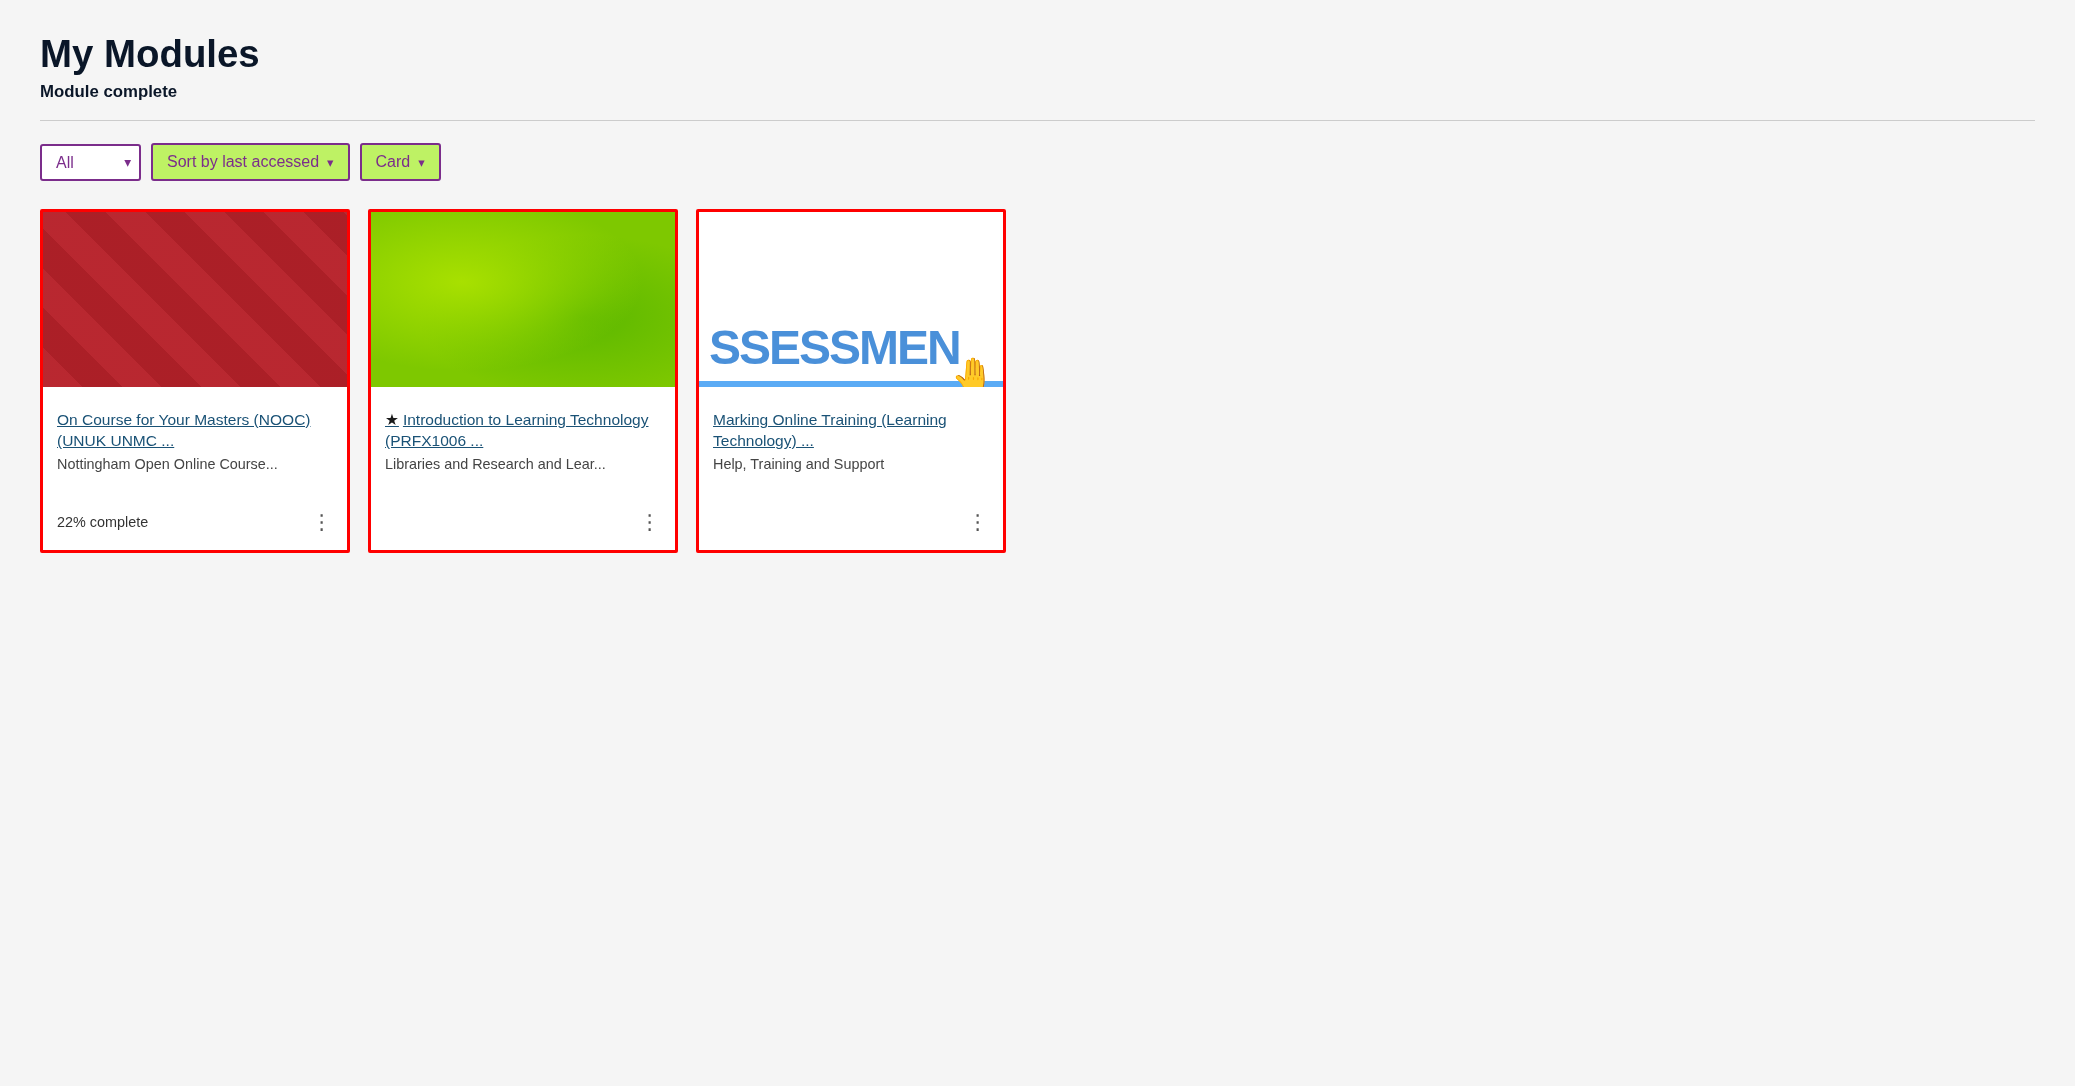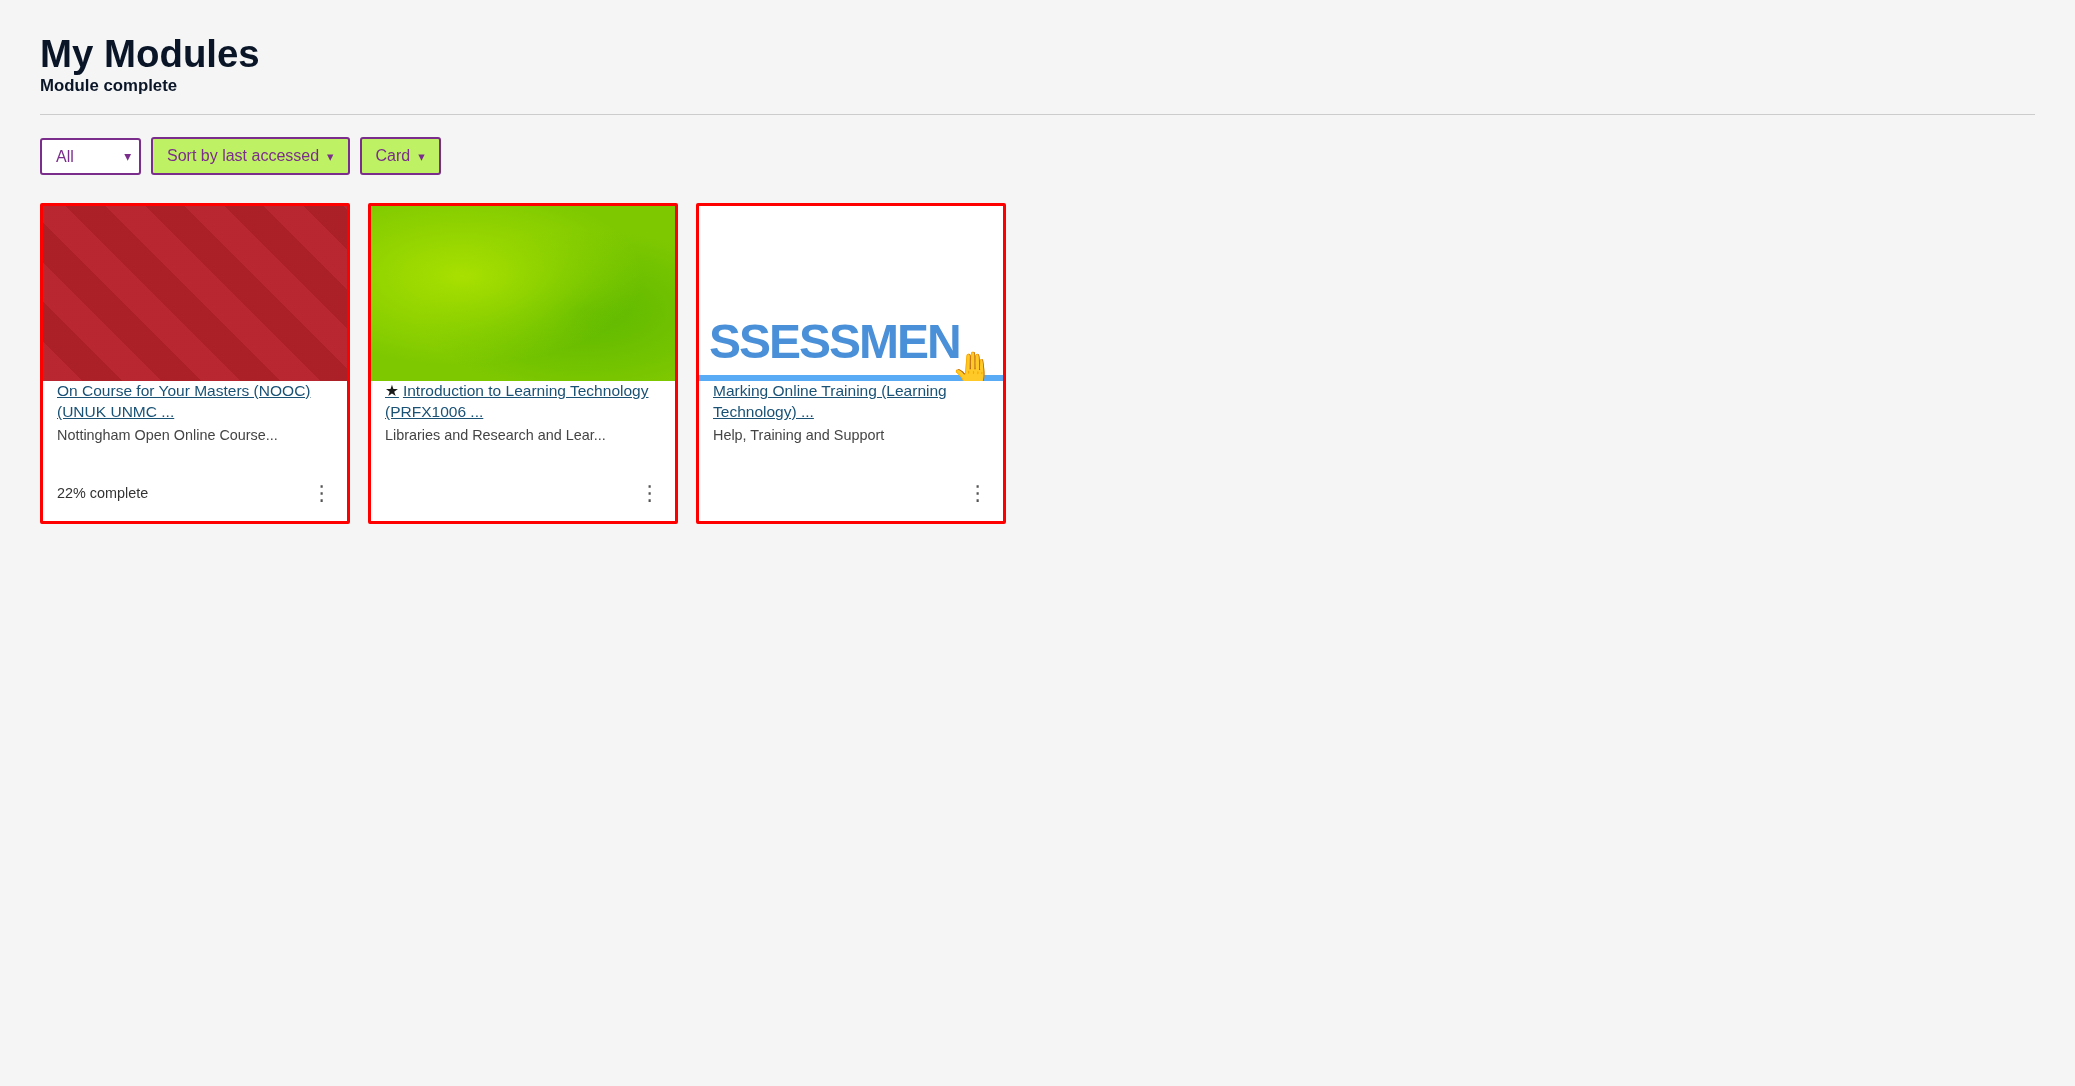--- a/index.html
+++ b/index.html
@@ -6,21 +6,21 @@
     body {
       font-family: Arial, sans-serif;
       background: #f5f5f5;
       color: #222;
       padding: 32px 40px;
     }
     h1 {
       font-size: 2.4em;
       font-weight: 900;
       color: #0a1628;
-      margin-bottom: 0;
+      margin-bottom: 6px;
     }
     .module-overview {
       font-size: 1.05em;
       font-weight: 700;
       color: #0a1628;
       margin-bottom: 18px;
     }
     .divider {
       border: none;
       border-top: 1px solid #ccc;
@@ -145,21 +145,21 @@
       white-space: nowrap;
       overflow: hidden;
     }
     .assessment-line {
       width: 100%;
       height: 6px;
       background: #5aabf5;
       margin-top: 6px;
     }
     .card-body {
-      padding: 0 14px 8px 14px;
+      padding: 23px 14px 8px 14px;
       flex: 1;
       display: flex;
       flex-direction: column;
     }
     .card-title {
       font-size: 0.97em;
       color: #1a5276;
       text-decoration: underline;
       cursor: pointer;
       margin-bottom: 4px;

